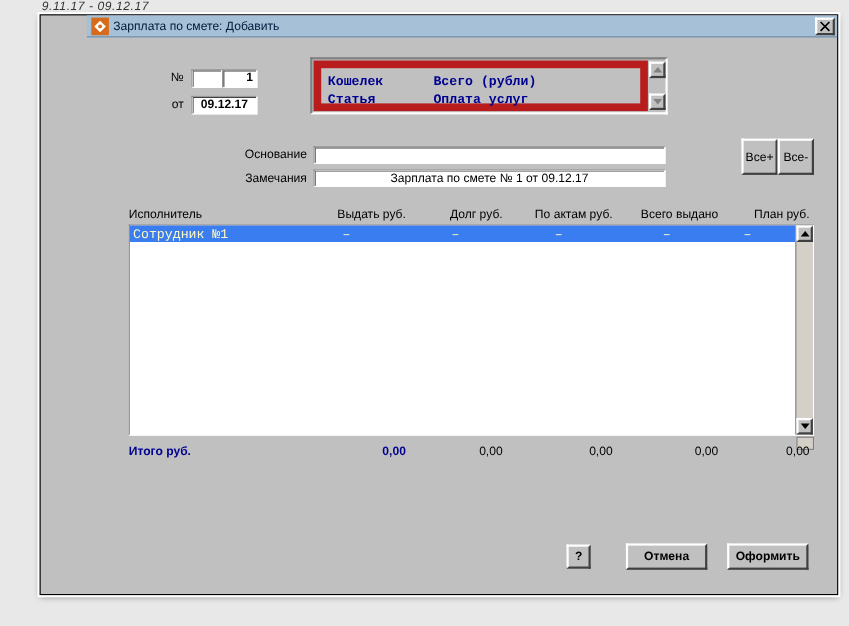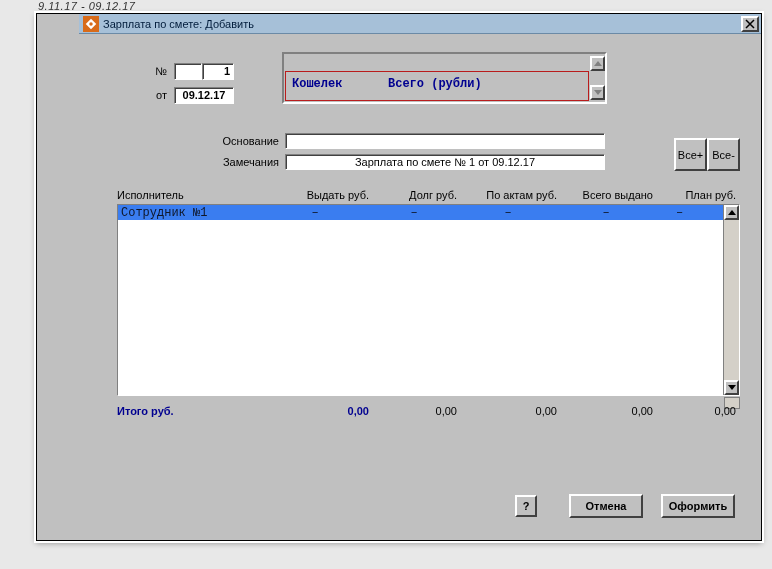--- a/index.html
+++ b/index.html
@@ -80,43 +80,42 @@
   #date-field{ left:95px; top:53px; width:60px; height:17px; text-align:center; line-height:15px; position:absolute; font-weight:bold;}
   
   
   .group-outer {
     position:absolute; left:203px; top:18px; width:325px; height:52px;
     border:2px solid;
     border-color:#808080 #fff #fff #808080;
   }
   .group-inner {
     position:absolute; left:1px; top:1px; right:16px; bottom:1px;
-    border:1px solid #b91c1c;
-    margin-top:16px;
+    border:7px solid #b91c1c;
   }
   .group-row { position:absolute; left:6px; right:4px; height:16px; display:flex; }
   .group-r1 { top:5px; }
   .group-r2 { top:22px; }
   .group-k { width:96px; }
   .group-v { flex:1; }
   .group-btn {
     position:absolute; right:0; width:15px; height:15px;
   }
   .gb-up { top:2px; }
   .gb-dn { bottom:2px; }
   .tri { width:0; height:0; border-left:4px solid transparent; border-right:4px solid transparent; }
   .tri-up { border-bottom:5px solid #808080; }
   .tri-dn { border-top:5px solid #808080; }
   
   
   #basis-field { position:absolute; left:206px; top:99px; width:320px; height:16px; padding:0 3px; line-height:14px;}
   #notes-field { position:absolute; left:206px; top:120px; width:320px; height:16px; padding:0 3px; line-height:14px;}
   
   
-  .allbtns { position:absolute; right:21px; top:92px; display:flex;margin-top:12px; }
+  .allbtns { position:absolute; right:21px; top:92px; display:flex; }
   .allbtn { width:33px; height:33px; font-size:11px; }
   
   
   .grid-headers {
     position:absolute; left:38px; top:155px; right:21px; height:14px;
     display:flex; color:#000;
   }
   .gh { text-align:right; }
   .gh-0 { width:142px; text-align:left; }
   .gh-1 { width:110px; }
@@ -135,21 +134,21 @@
   .grid-scrollbar {
     position:absolute; right:0; top:0; bottom:0; width:16px;
     background:#d4d0c8;
     border-left:1px solid #808080;
   }
   .sb-btn { position:absolute; left:0; width:15px; height:15px; }
   .sb-up { top:0; }
   .sb-dn { bottom:0; }
   .grid-row {
     position:absolute; left:0; top:0; right:16px; height:15px;
-    background:#3a7df0; color:#0f172a;
+    background:#3a7df0; color:#fef9c3;
     display:flex; align-items:center;
     font-family:"Courier New",monospace; font-size:12px;
   }
   .gc { text-align:center; }
   .gc-0 { width:142px; text-align:left; padding-left:3px; }
   .gc-1 { width:110px; }
   .gc-2 { width:88px; }
   .gc-3 { width:100px; }
   .gc-4 { width:96px; }
   .gc-5 { flex:1; padding-right:18px; }
@@ -202,20 +201,24 @@
     <div id="no-value" class="sunken">1</div>
 
     <div class="lbl" style="left:60px; top:55px; width:28px;">от</div>
     <div id="date-field" class="sunken">09.12.17</div>
 
     <div class="group-outer">
       <div class="group-inner">
         <div class="group-row group-r1">
           <span class="group-k blue">Кошелек</span>
           <span class="group-v blue">Всего (рубли)</span>
+        </div>
+        <div class="group-row group-r2">
+          <span class="group-k blue">Статья</span>
+          <span class="group-v blue">Оплата услуг</span>
         </div>
       </div>
       <div class="group-btn gb-up btn">
           <div class="tri tri-up"></div>
         </div>
       <div class="group-btn gb-dn btn">
           <div class="tri tri-dn"></div>
         </div>
     </div>
 

